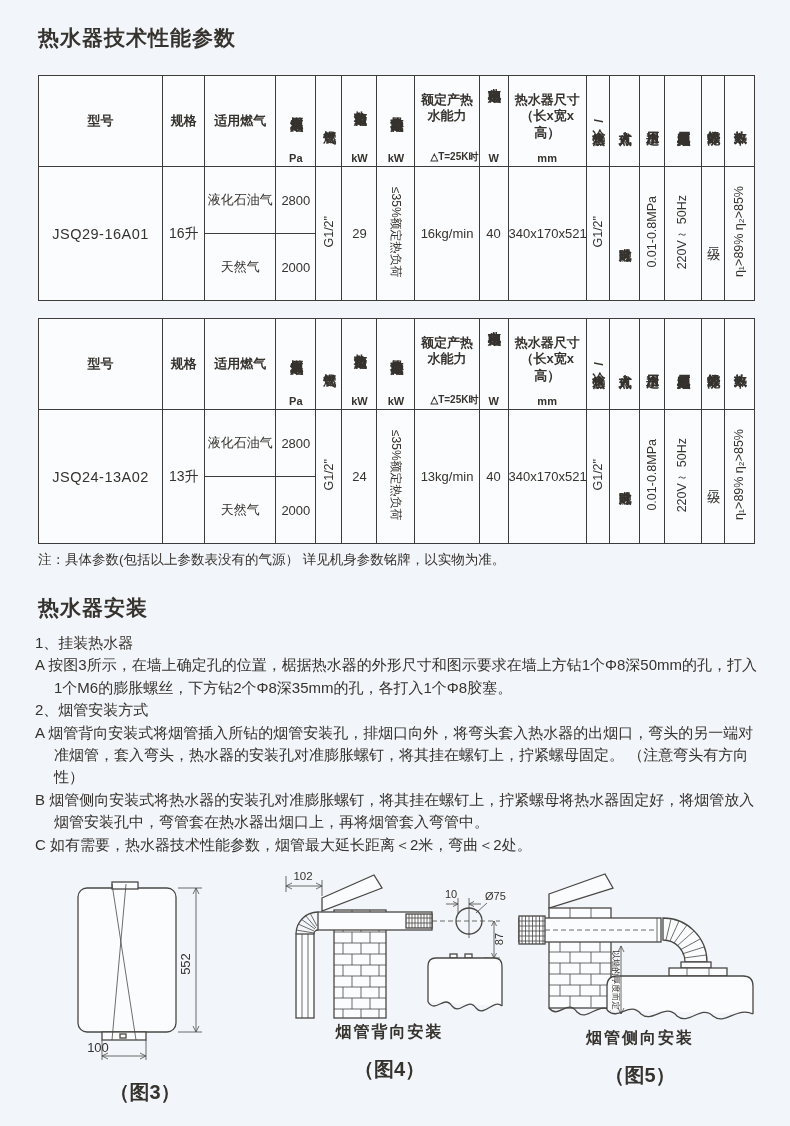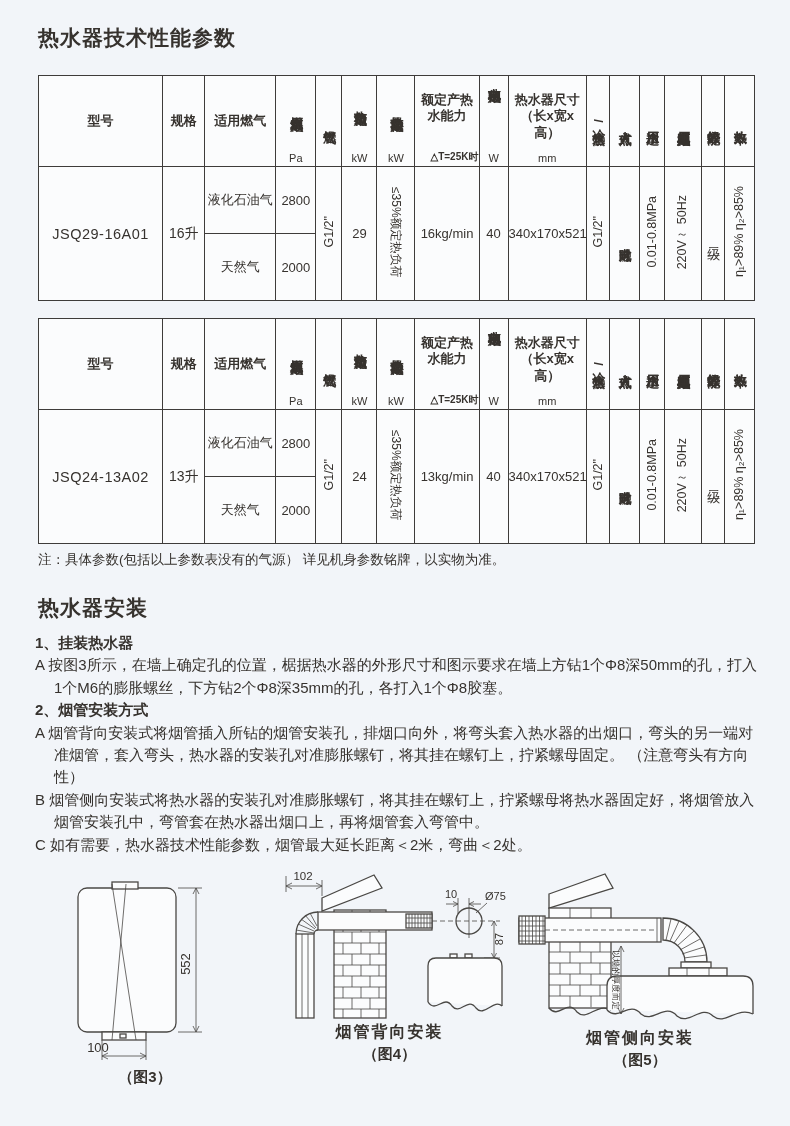--- a/index.html
+++ b/index.html
@@ -11,38 +11,38 @@
   table{border-collapse:collapse;table-layout:fixed;width:717px;background:#fbfcfd;}
   th,td{border:1.5px solid #3e3c3a;padding:0;text-align:center;vertical-align:middle;
         font-size:13px;overflow:hidden;}
   th{font-weight:700;}
   tr.hdr{height:90px;} tr.bodyrow{height:67px;}
   .hc{display:flex;flex-direction:column;align-items:center;height:86px;}
   .sb{justify-content:space-between;padding:2px 0 2px;}
   .cc{justify-content:center;}
   .vt{writing-mode:vertical-lr;text-orientation:mixed;line-height:1.15;display:inline-block;}
   .vh58{height:58px;} .vh45{height:45px;}
-  .unit{font-size:11px;font-weight:400;line-height:1;}
+  .unit{font-size:11px;font-weight:700;line-height:1;}
   .cond{font-size:10px;font-weight:700;align-self:flex-start;padding-left:15px;}
   .hlbl{font-size:13px;line-height:1.25;}
   .rot{writing-mode:vertical-rl;transform:rotate(180deg);display:inline-block;white-space:nowrap;font-size:12.5px;}
   .sw{writing-mode:vertical-lr;text-orientation:sideways;display:inline-block;white-space:nowrap;font-size:12px;}
   .model{font-size:14.5px;letter-spacing:.5px;margin-top:34px;}
   .specsz{font-size:14px;}
   
   .note{position:absolute;left:38px;top:551px;font-size:13.5px;}
   .install{position:absolute;left:35px;top:632px;width:724px;font-size:15px;line-height:22.4px;}
   .install p{margin:0;}
-  .ititle{font-weight:700;}
+  .ititle{font-weight:400;}
   .hang{padding-left:19px;text-indent:-19px;}
   
   .fig{position:absolute;text-align:center;}
   .fig svg{display:block;}
   .figtitle{font-size:16px;font-weight:700;letter-spacing:2px;margin-top:2px;}
-  .figcap{font-size:15px;font-weight:700;margin-top:2px;}
+  .figcap{font-size:20px;font-weight:700;margin-top:13px;}
   svg .ln{stroke:#4a4845;stroke-width:1.3;fill:none;}
   svg .thin{stroke:#4a4845;stroke-width:.8;fill:none;}
   svg .fillbg{fill:#fbfcfd;}
   svg text{fill:#36322e;font-family:"Liberation Sans",sans-serif;}
 </style>
 </head>
 <body>
 
 <div class="page">
 

